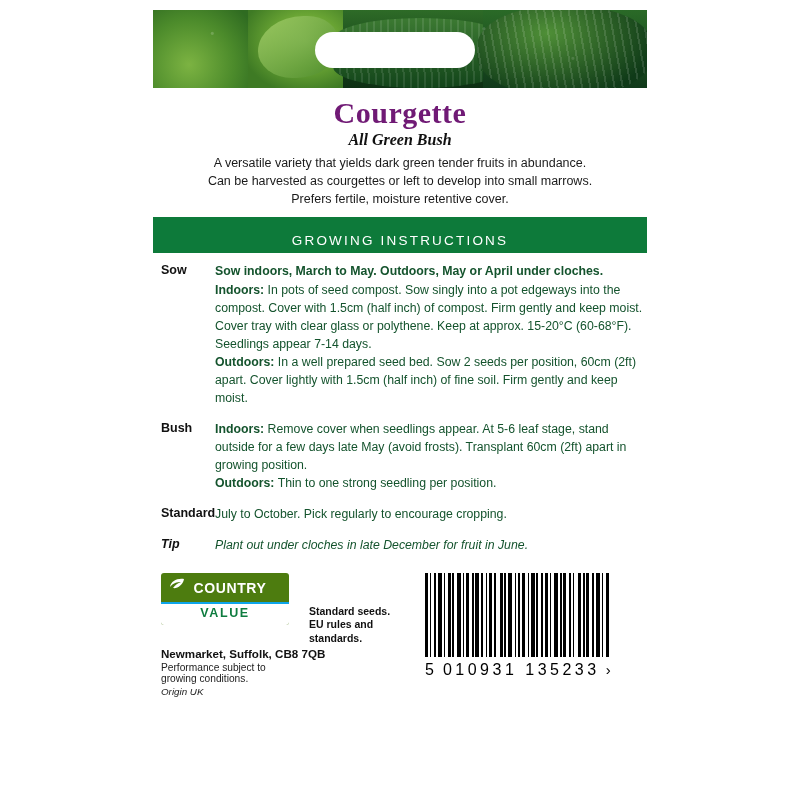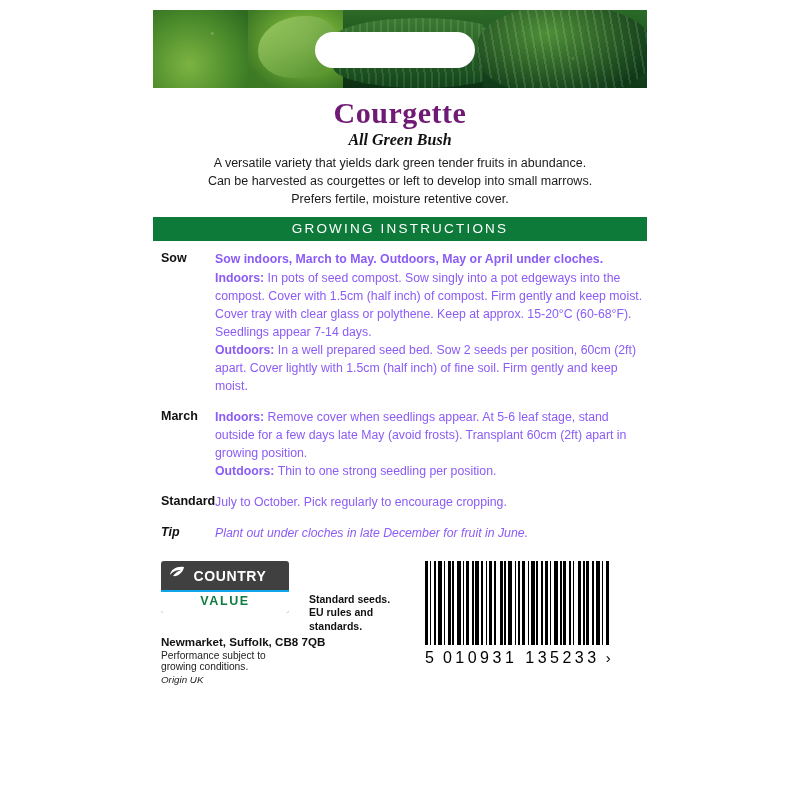--- a/index.html
+++ b/index.html
@@ -137,21 +137,21 @@
   }
 
   
   .banner {
     margin-top: 9px;
     background: #0d7a3a;
     color: #ffffff;
     text-align: center;
     font-size: 13.5px;
     letter-spacing: 2.2px;
-    padding: 4px 0 5px;
+    padding: 16px 0 5px;
   }
 
   
   .instructions {
     padding-top: 10px;
   }
   .row {
     display: flex;
     margin-bottom: 13px;
   }
@@ -166,21 +166,21 @@
   }
   .row .label.italic {
     font-weight: bold;
     font-style: italic;
   }
   .row .label.plain { font-weight: bold; }
   .row .body {
     flex: 1 1 auto;
     font-size: 12.3px;
     line-height: 1.45;
-    color: #8b5cf6;
+    color: #14532d;
   }
   .row .body p { margin: 0; }
   .row .body p + p { margin-top: 1px; }
   .lead { font-weight: bold; }
   .sub { font-weight: bold; }
   .italic-text { font-style: italic; }
 
   
   .footer {
     position: relative;
@@ -189,21 +189,21 @@
   }
   .logo-wrap {
     position: absolute;
     left: 8px;
     top: 0;
     width: 128px;
   }
   .logo {
     width: 128px;
     height: 52px;
-    background: #404040;
+    background: #4d7c0f;
     border-radius: 3px;
     position: relative;
     overflow: hidden;
   }
   .logo .leafmark {
     position: absolute;
     left: 8px; top: 5px;
     width: 16px; height: 14px;
   }
   .logo .country {
@@ -336,21 +336,21 @@
     <div class="row">
       <div class="label plain">Sow</div>
       <div class="body">
         <p class="lead">Sow indoors, March to May. Outdoors, May or April under cloches.</p>
         <p><span class="sub">Indoors:</span><span> In pots of seed compost. Sow singly into a pot edgeways into the compost. Cover with 1.5cm (half inch) of compost. Firm gently and keep moist. Cover tray with clear glass or polythene. Keep at approx. 15-20°C (60-68°F). Seedlings appear 7-14 days.</span></p>
         <p><span class="sub">Outdoors:</span><span> In a well prepared seed bed. Sow 2 seeds per position, 60cm (2ft) apart. Cover lightly with 1.5cm (half inch) of fine soil. Firm gently and keep moist.</span></p>
       </div>
     </div>
 
     <div class="row">
-      <div class="label plain">March</div>
+      <div class="label plain">Bush</div>
       <div class="body">
         <p><span class="sub">Indoors:</span><span> Remove cover when seedlings appear. At 5-6 leaf stage, stand outside for a few days late May (avoid frosts). Transplant 60cm (2ft) apart in growing position.</span></p>
         <p><span class="sub">Outdoors:</span><span> Thin to one strong seedling per position.</span></p>
       </div>
     </div>
 
     <div class="row">
       <div class="label plain">Standard</div>
       <div class="body">
         <p>July to October. Pick regularly to encourage cropping.</p>

